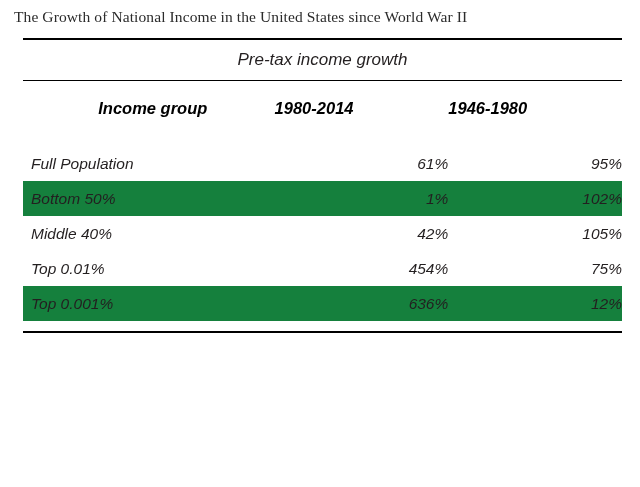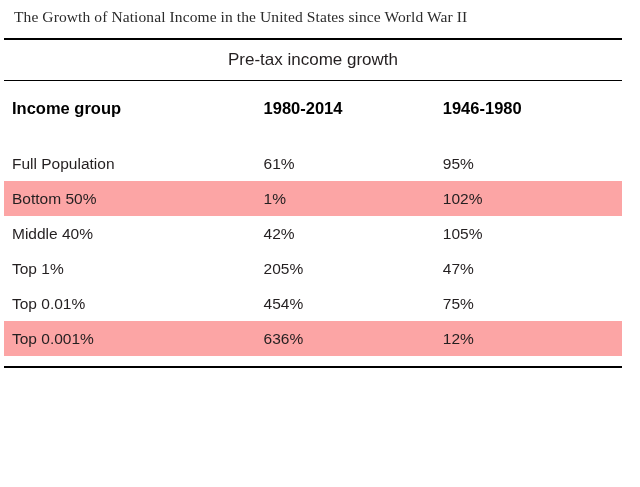--- a/index.html
+++ b/index.html
@@ -22,21 +22,22 @@
   }
   .caption {
     font-family: "Liberation Serif", serif;
     font-size: 15.5px;
     color: #2b2b2b;
     padding: 8px 0 0 14px;
     letter-spacing: 0.1px;
     white-space: nowrap;
   }
   .table-wrap {
-    margin: 12px 18px 0 4px;
+    margin: 12px 18px 0 23px;
+    font-style: italic;
   }
   .rule-top {
     border-top: 2.5px solid #000000;
   }
   .rule-mid {
     border-top: 1.5px solid #000000;
   }
   .rule-bot {
     border-top: 2.5px solid #000000;
   }
@@ -56,36 +57,36 @@
   col.c1 { width: 29%; }
   col.c2 { width: 29%; }
   thead th {
     font-size: 16.5px;
     font-weight: bold;
     color: #000000;
     padding: 18px 0 22px 0;
     text-align: left;
   }
   thead th.lbl {
-    text-align: left;
+    text-align: center;
     padding-left: 8px;
   }
   tbody td {
     font-size: 15.5px;
     color: #231f20;
     padding: 8.5px 0;
-    text-align: left;
+    text-align: right;
     font-weight: 400;
   }
   tbody td.lbl {
     text-align: left;
     padding-left: 8px;
   }
   tbody tr.hl td {
-    background: #fca5a5;
+    background: #15803d;
   }
   .spacer-row td {
     padding: 0;
     height: 6px;
   }
   .bottom-pad {
     height: 10px;
   }
 </style>
 </head>
@@ -131,25 +132,20 @@
           <td class="lbl">Bottom 50%</td>
           <td>1%</td>
           <td>102%</td>
         </tr>
         <tr>
           <td class="lbl">Middle 40%</td>
           <td>42%</td>
           <td>105%</td>
         </tr>
         <tr>
-          <td class="lbl">Top 1%</td>
-          <td>205%</td>
-          <td>47%</td>
-        </tr>
-        <tr>
           <td class="lbl">Top 0.01%</td>
           <td>454%</td>
           <td>75%</td>
         </tr>
         <tr class="hl">
           <td class="lbl">Top 0.001%</td>
           <td>636%</td>
           <td>12%</td>
         </tr>
       </tbody>

